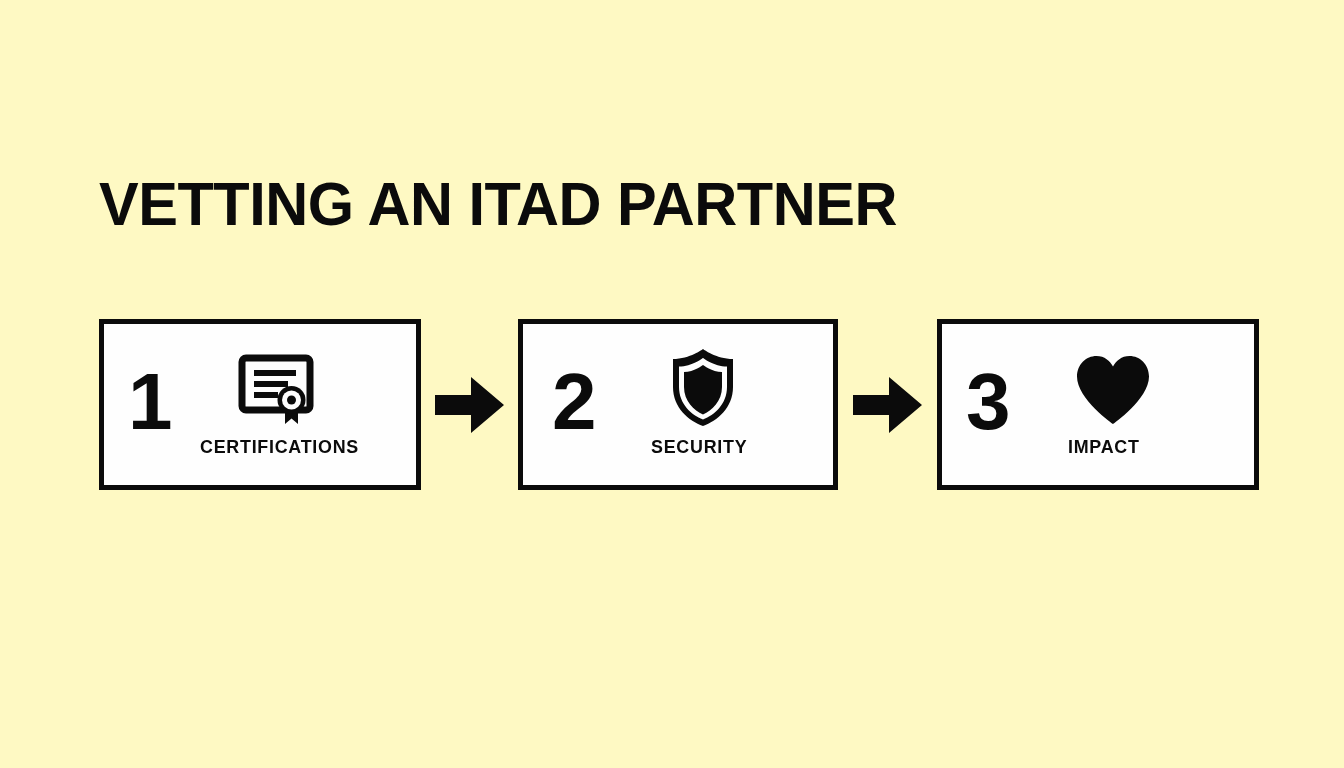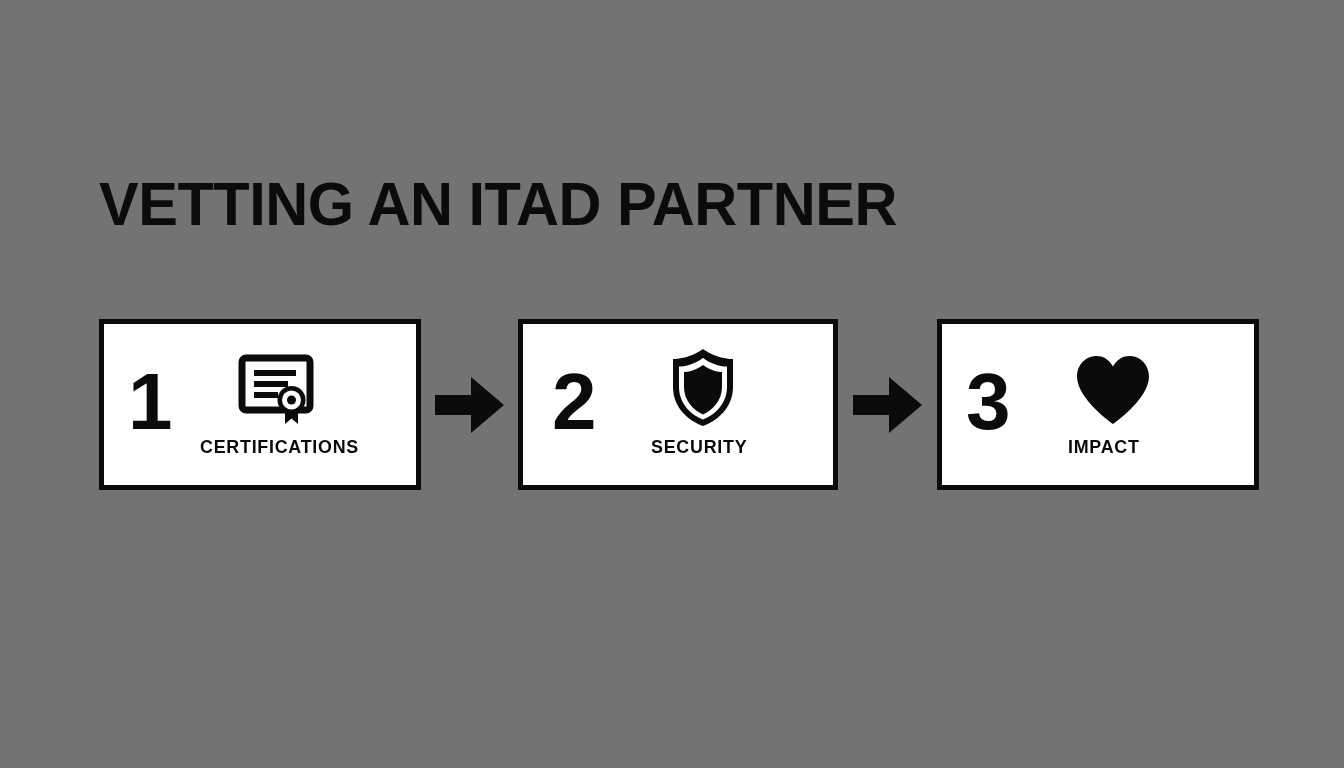--- a/index.html
+++ b/index.html
@@ -11,21 +11,21 @@
     height: 768px;
     background: #fefefe;
     font-family: "Liberation Sans", sans-serif;
     overflow: hidden;
     position: relative;
   }
 
   #infographic {
     position: absolute;
     inset: 0;
-    background: #737373;
+    background: #fef9c3;
     padding-left: 28px;
   }
 
   
   .title {
     position: absolute;
     left: 99px;
     top: 168px;
     font-family: "Liberation Sans", sans-serif;
     font-weight: 700;

